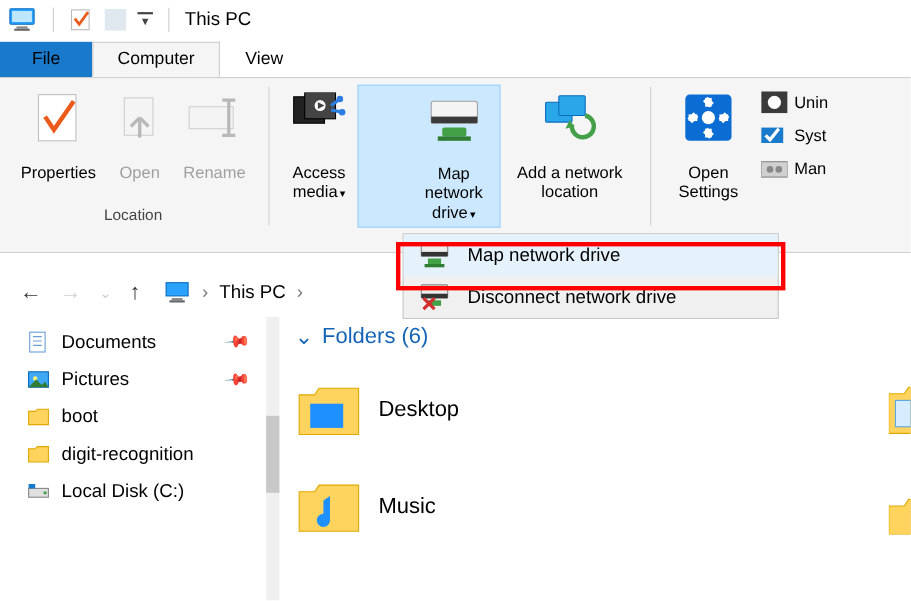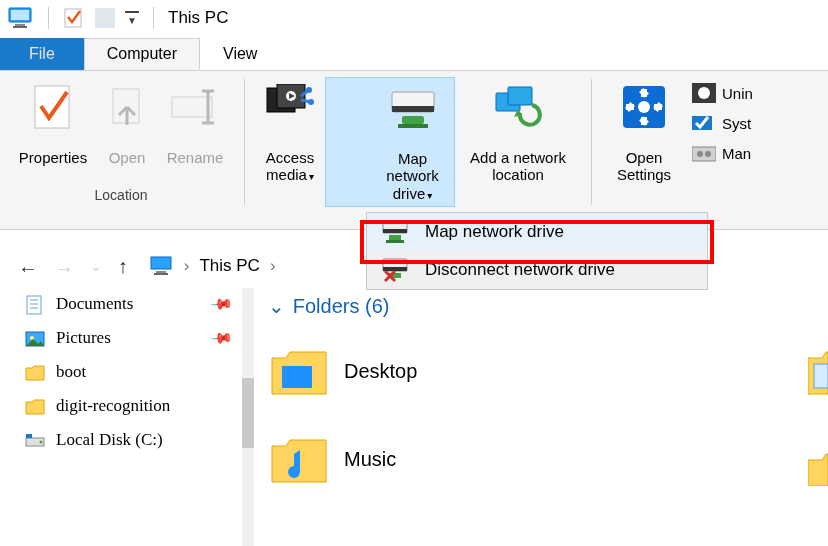--- a/index.html
+++ b/index.html
@@ -3,21 +3,21 @@
 <meta charset="utf-8">
 <style>
   * { box-sizing: border-box; }
   html, body { margin: 0; padding: 0; font-family: "Segoe UI", Tahoma, sans-serif; font-size: 15px; color: #000; background: #fff; }
   .window { width: 828px; height: 546px; overflow: hidden; position: relative; }
   .qat { display: flex; align-items: center; height: 36px; padding-left: 8px; gap: 10px; }
   .qat .sep { width: 1px; height: 22px; background: #ccc; margin: 0 4px; }
   .title-text { font-size: 17px; }
   .tabs { display: flex; align-items: flex-end; height: 34px; }
   .tab { padding: 6px 22px; font-size: 16px; cursor: default; border: 1px solid transparent; }
-  .tab.file { background: #1979ca; color: #e5e5e5; padding: 6px 28px; }
+  .tab.file { background: #1979ca; color: #000000; padding: 6px 28px; }
   .tab.active { background: #f5f5f5; border: 1px solid #d0d0d0; border-bottom: 1px solid #f5f5f5; }
   .ribbon { background: #f5f5f5; border-top: 1px solid #d0d0d0; border-bottom: 1px solid #d0d0d0; height: 160px; display: flex; position: relative; }
   .group { display: flex; flex-direction: column; align-items: center; padding: 6px 8px 2px; }
   .group-inner { display: flex; }
   .btn { display: flex; flex-direction: column; align-items: center; justify-content: flex-start; width: 78px; padding: 4px 2px; text-align: center; cursor: default; }
   .btn .icon-slot { height: 52px; display: flex; align-items: center; justify-content: center; }
   .btn .lbl { font-size: 15px; line-height: 1.15; margin-top: 16px; min-height: 36px; display: flex; flex-direction: column; align-items: center; justify-content: flex-start; }
   .btn.disabled { color: #a0a0a0; }
   .btn.highlight { background: #cce8ff; border: 1px solid #99d1ff; }
   .btn.wide { width: 130px; padding-left: 47px; }
@@ -29,21 +29,21 @@
   .dropdown-panel { position: absolute; left: 366px; top: 212px; width: 342px; background: #f0f0f0; border: 1px solid #c8c8c8; z-index: 10; }
   .dropdown-panel .item { display: flex; align-items: center; height: 38px; padding: 0 14px; gap: 14px; font-size: 17px; }
   .dropdown-panel .item.sel { background: #e5f1fb; }
   .red-box { position: absolute; left: 360px; top: 220px; width: 354px; height: 44px; border: 4px solid #ff0000; z-index: 20; pointer-events: none; }
   .nav { display: flex; align-items: center; height: 44px; padding-left: 18px; gap: 16px; margin-top: 14px; }
   .nav .arrow { font-size: 20px; color: #333; }
   .nav .arrow.dis { color: #cfcfcf; }
   .crumbs { display: flex; align-items: center; gap: 10px; margin-left: 6px; font-size: 17px; }
   .content { display: flex; height: calc(100% - 36px - 34px - 160px - 58px); }
   .sidebar { width: 254px; padding: 6px 0 0 24px; position: relative; }
-  .sidebar .item { display: flex; height: 34px; gap: 10px; font-size: 17px; font-family: Liberation Serif, serif; }
+  .sidebar .item { display: flex; align-items: center; height: 34px; gap: 10px; font-size: 17px; }
   .sidebar .pin { margin-left: auto; margin-right: 28px; color: #8a8a8a; transform: rotate(40deg); font-size: 15px; }
   .scroll-ind { position: absolute; right: 0; top: 0; width: 12px; height: 100%; background: #f0f0f0; }
   .scroll-ind::after { content: ""; position: absolute; right: 0; top: 90px; width: 12px; height: 70px; background: #c8c8c8; }
   .main { flex: 1; padding: 6px 0 0 14px; position: relative; overflow: hidden; }
   .folders-head { display: flex; align-items: center; gap: 8px; color: #1364b6; font-size: 20px; margin-bottom: 18px; }
   .folder-row { display: flex; gap: 40px; }
   .folder-item { display: flex; align-items: center; gap: 14px; height: 70px; }
   .folder-lbl { font-size: 20px; }
   .glyph { display: inline-flex; align-items: center; justify-content: center; }
   .caret { font-size: 10px; color: #000; margin-left: 2px; }

